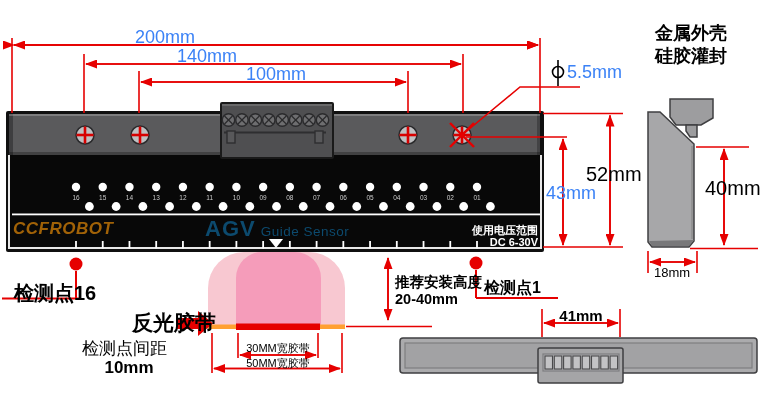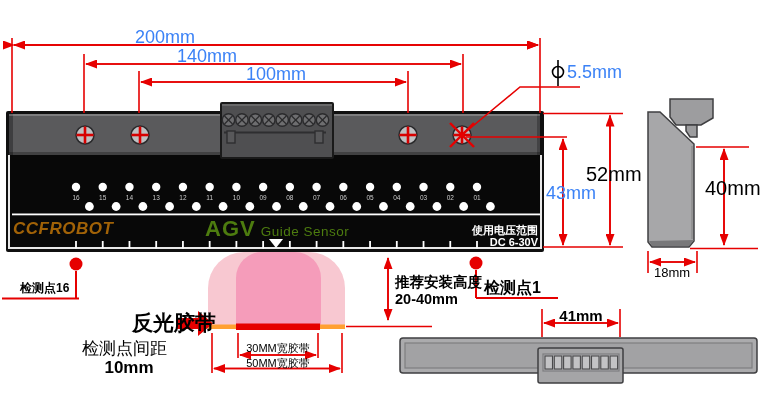--- a/index.html
+++ b/index.html
@@ -12,21 +12,21 @@
   
   #sensor-wrap{left:6px;top:111px;width:538px;height:141px;background:#101010;z-index:2;border-radius:2px;}
   #sensor-strip{left:3px;top:3px;width:531px;height:41px;background:#5A5A5C;
       box-shadow:inset 0 2px 0 rgba(255,255,255,.22), inset 4px 0 0 rgba(0,0,0,.30), inset -3px 0 0 rgba(0,0,0,.25), inset 0 -3px 0 rgba(0,0,0,.28);}
   #sensor-body{left:2px;top:44px;width:530px;height:92px;background:#080808;
       border-left:2px solid #E8E8E8;border-right:2px solid #E8E8E8;border-bottom:2px solid #E8E8E8;}
   #terminal-block{left:220px;top:102px;width:110px;height:53px;background:#4F4F51;
       border:2px solid #1A1A1A;z-index:3;border-radius:2px;
       box-shadow:inset 0 2px 0 rgba(255,255,255,.15);}
   #brand{left:13px;top:219px;color:#a16207;font-size:17px;font-weight:700;font-style:italic;letter-spacing:.5px;z-index:4;}
-  #model{left:205px;top:216px;z-index:4;color:#4d7c0f;display:flex;align-items:baseline;}
+  #model{left:205px;top:216px;z-index:4;color:#0c4a6e;display:flex;align-items:baseline;}
   #model .big{font-size:22px;font-weight:700;letter-spacing:1px;}
   #model .small{font-size:13.5px;margin-left:5px;letter-spacing:.5px;}
   #voltage{left:452px;top:216px;width:86px;text-align:right;color:#fff;font-size:11px;font-weight:700;line-height:12px;z-index:4;margin-top:8px;}
   
   #beam-outer{left:208px;top:252px;width:137px;height:73px;background:#F8C8D1;border-radius:36px 36px 0 0;z-index:1;}
   #beam-inner{left:236px;top:252px;width:85px;height:73px;background:#F59CBA;border-radius:26px 26px 0 0;z-index:1;}
   svg#overlay{position:absolute;left:0;top:0;z-index:5;pointer-events:none;}
   .led-num{font-size:6.5px;fill:#C9C9C9;}
 </style>
 </head>
@@ -285,22 +285,26 @@
   <div class="label dimnum" style="left:165px;top:27px;transform:translateX(-50%);">200mm</div>
   <div class="label dimnum" style="left:207px;top:46px;transform:translateX(-50%);">140mm</div>
   <div class="label dimnum" style="left:276px;top:64px;transform:translateX(-50%);">100mm</div>
   <div class="label dimnum" style="left:567px;top:62px;">5.5mm</div>
   <div class="label dimnum" style="left:546px;top:183px;">43mm</div>
   <div class="label" style="left:586px;top:163px;font-size:20px;">52mm</div>
   <div class="label" style="left:705px;top:177px;font-size:20px;">40mm</div>
   <div class="label" style="left:654px;top:265px;font-size:13px;">18mm</div>
   <div class="label" style="left:581px;top:307px;transform:translateX(-50%);font-size:15px;font-weight:600;">41mm</div>
 
-
-  <div class="label cn" style="left:20px;top:280px;font-size:12px;">检测点16</div>
+  <div class="label cn" style="left:655px;top:22px;font-size:18px;line-height:23px;">
+    <div>金属外壳</div>
+    <div>硅胶灌封</div>
+  </div>
+
+  <div class="label cn" style="left:14px;top:280px;font-size:20px;">检测点16</div>
   <div class="label cn" style="left:484px;top:278px;font-size:16px;">检测点1</div>
 
   <div class="label" style="left:395px;top:274px;font-size:14.5px;font-weight:600;line-height:17px;">
     <div>推荐安装高度</div>
     <div>20-40mm</div>
   </div>
 
   <div class="label cn" style="left:84px;top:309px;font-size:21px;margin-left:48px;">反光胶带</div>
   <div class="label" style="left:82px;top:337px;font-size:17px;">检测点间距</div>
   <div class="label" style="left:129px;top:358px;transform:translateX(-50%);font-size:17px;font-weight:600;">10mm</div>

